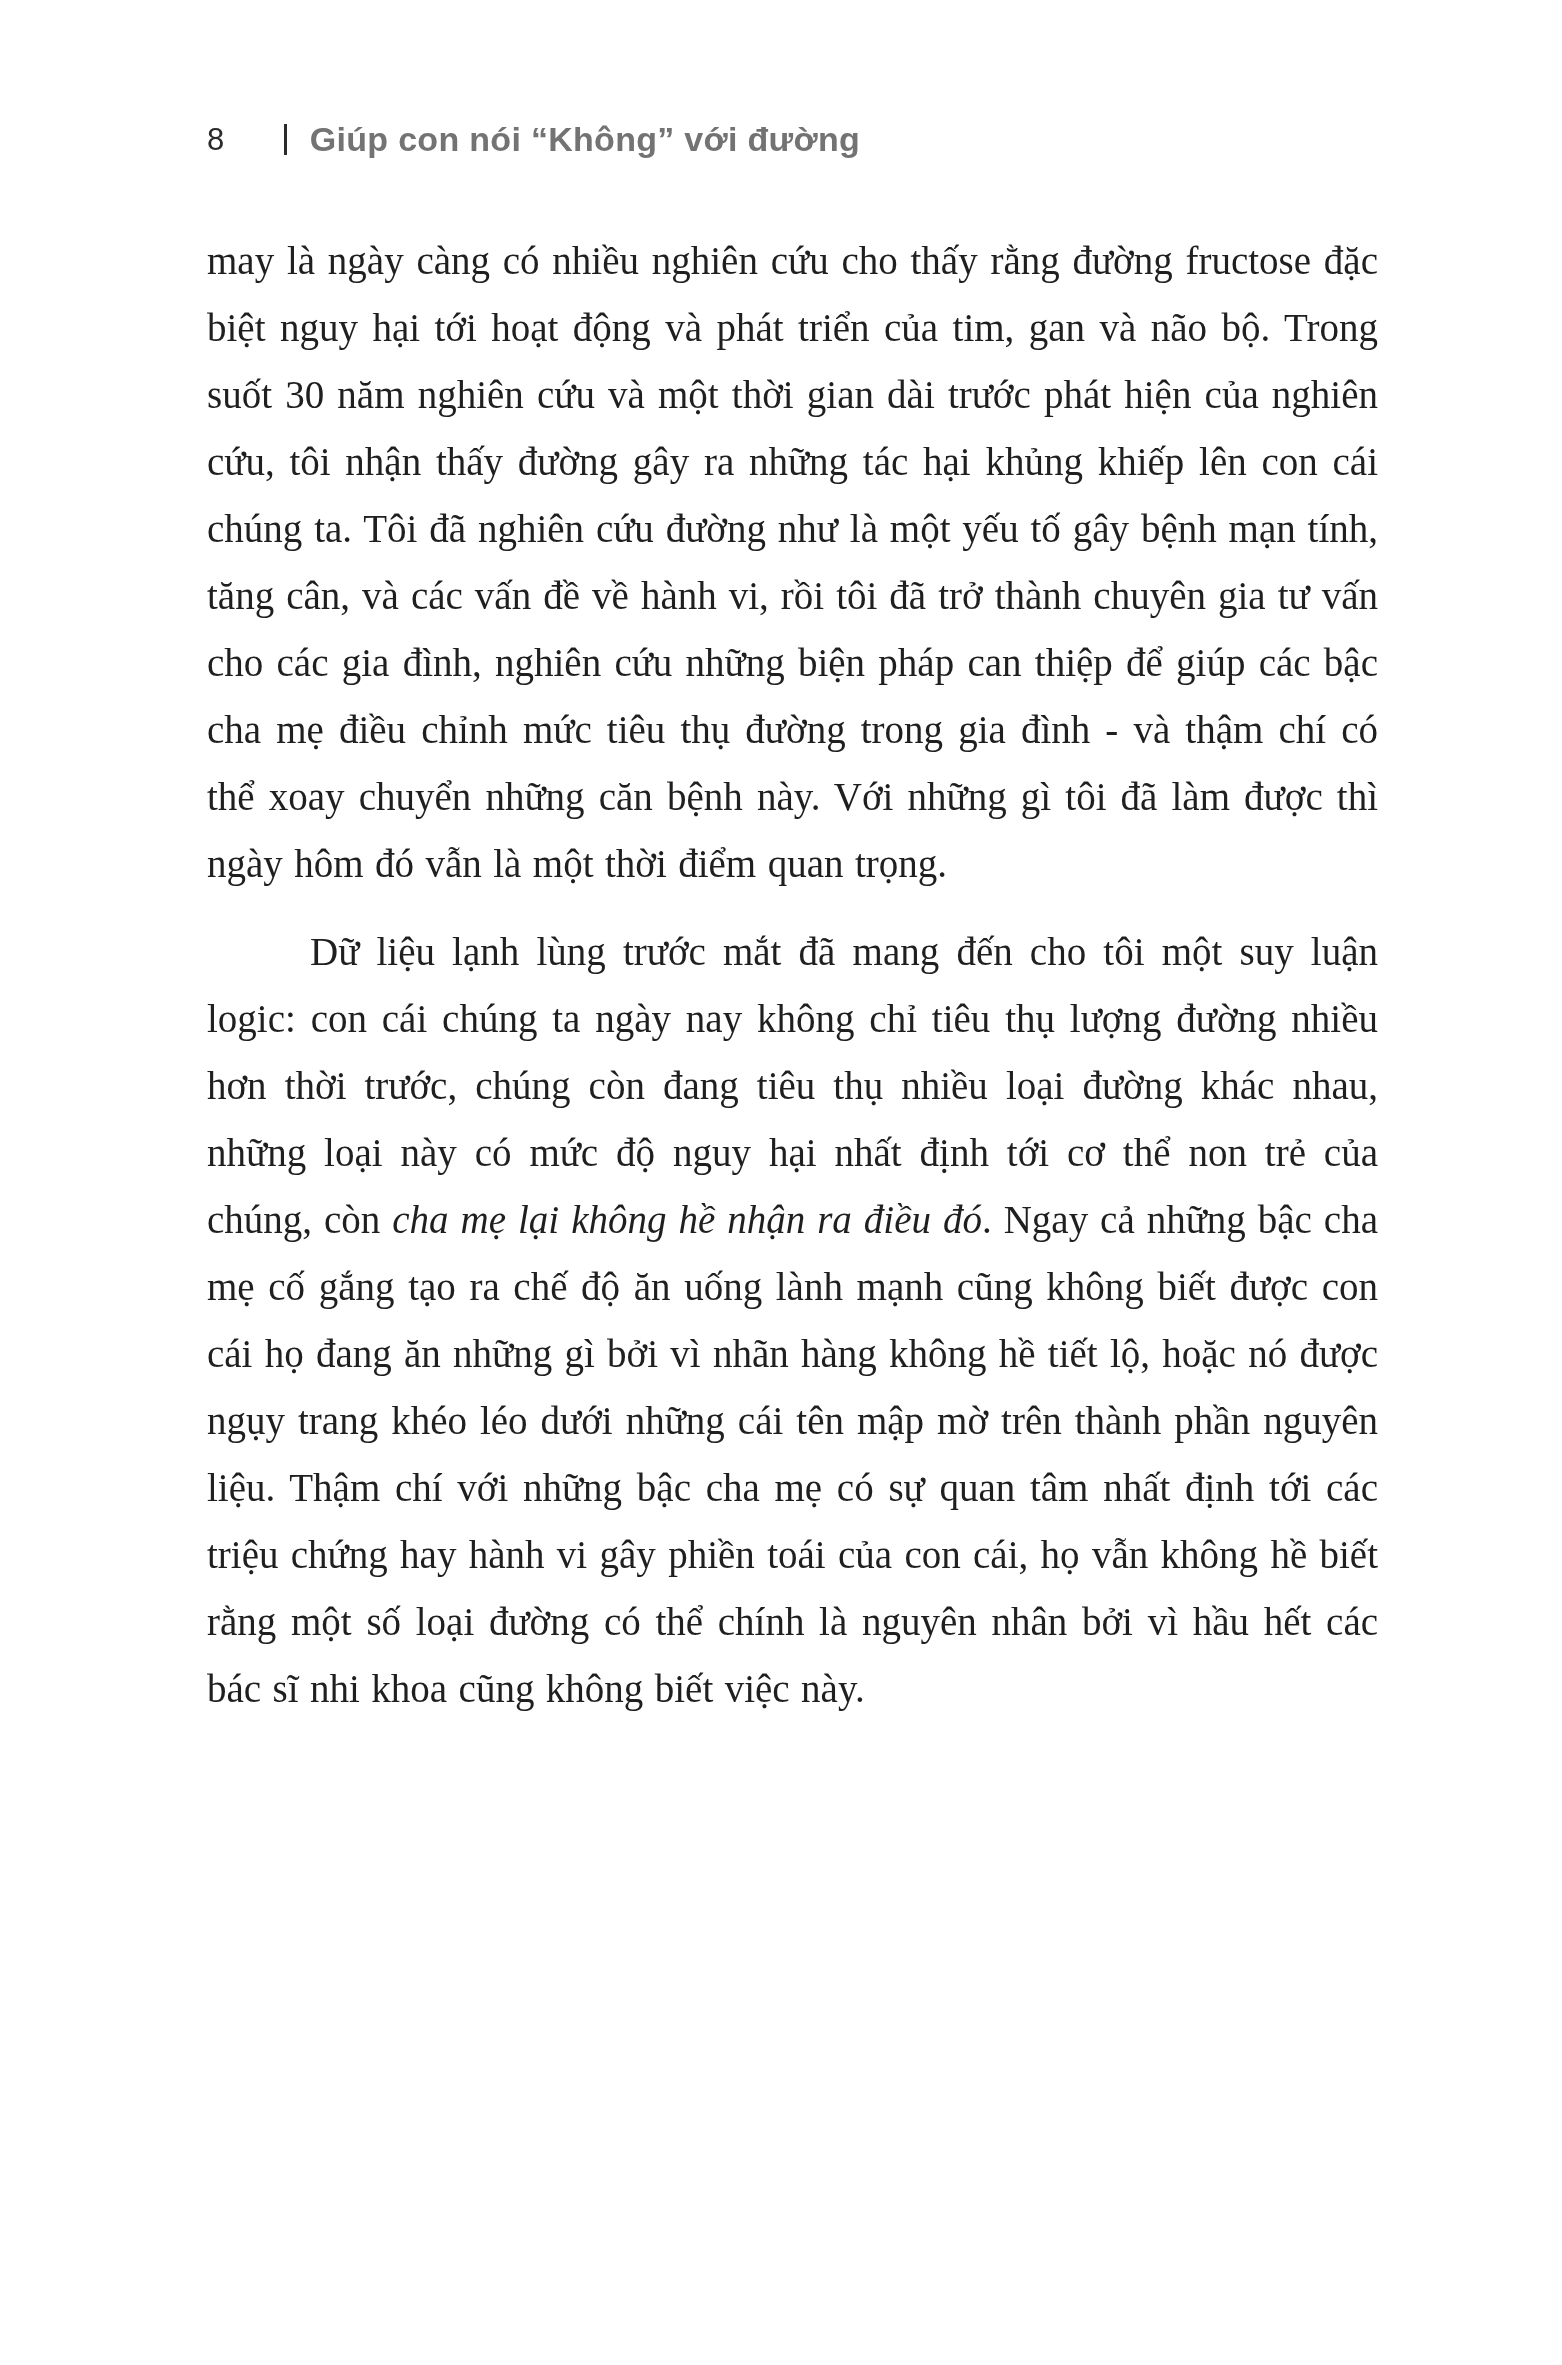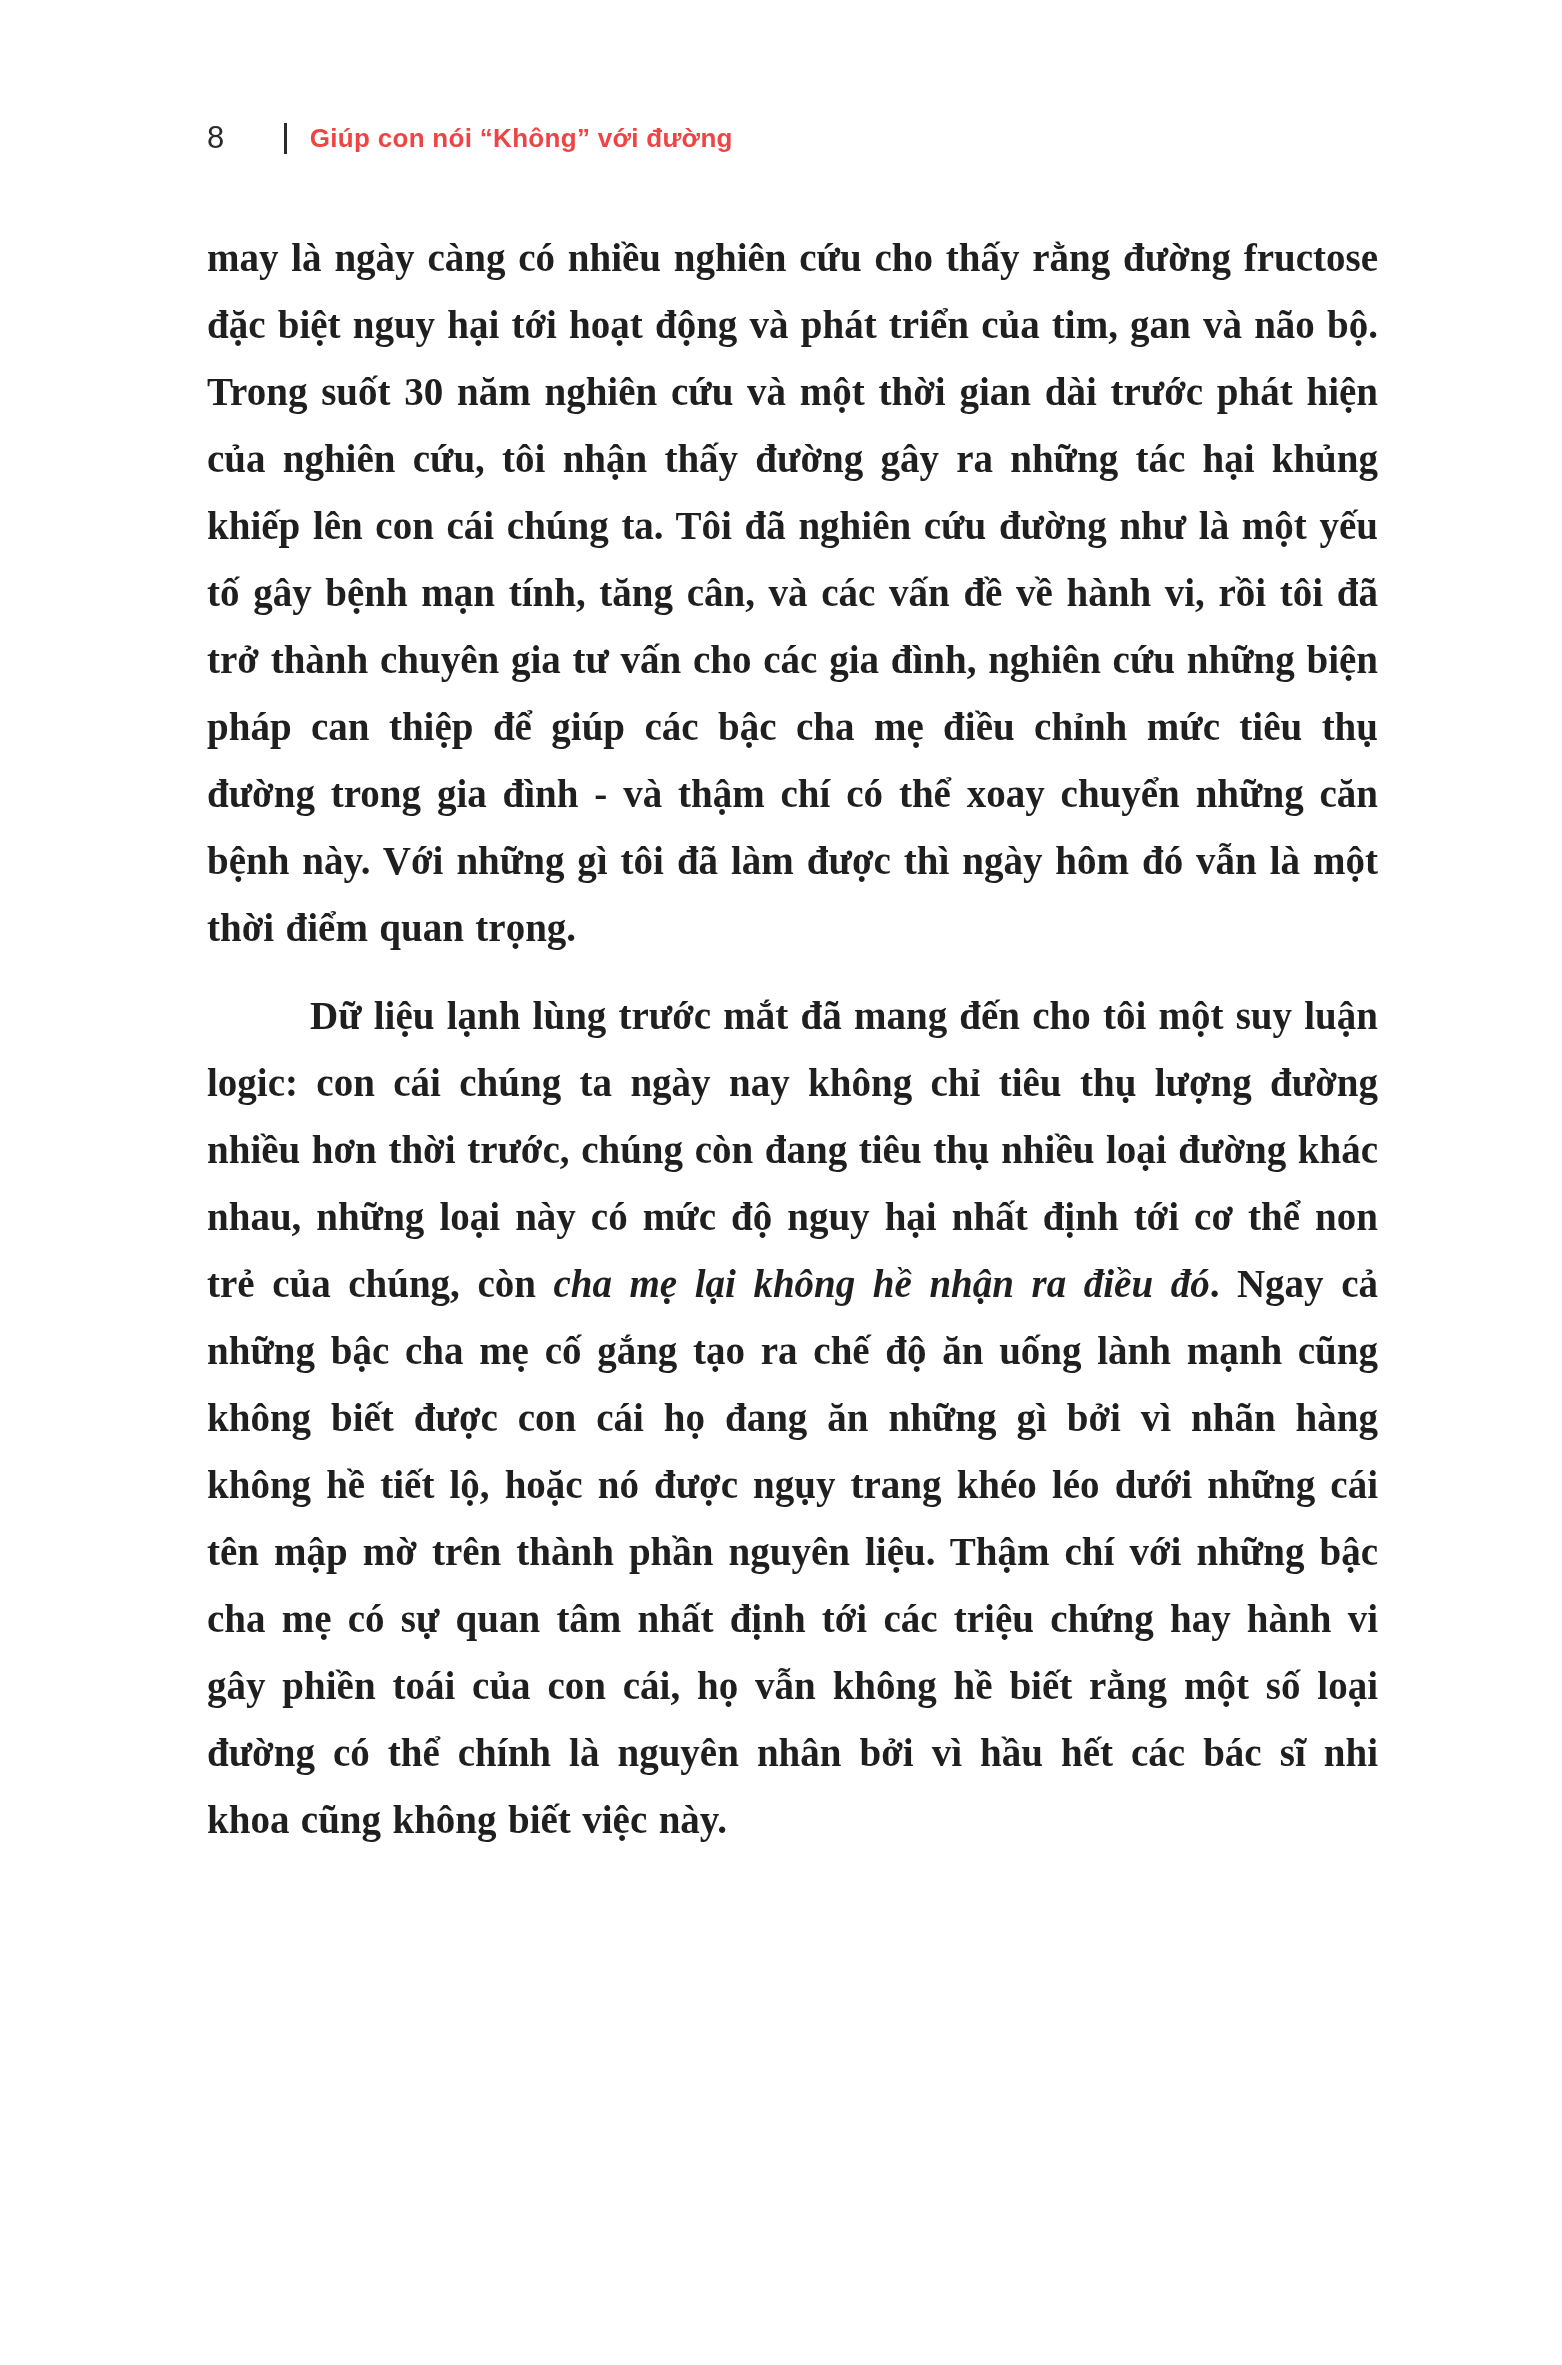--- a/index.html
+++ b/index.html
@@ -30,35 +30,34 @@
       color: #2b2b2b;
       min-width: 61px;
     }
     .header-divider {
       width: 3.5px;
       height: 31px;
       background: #2b2b2b;
       margin: 0 22.6px 0 15.7px;
     }
     .header-title {
-      font-size: 26px;
+      font-size: 34px;
       font-weight: 700;
-      color: #ef4444;
+      color: #737373;
       letter-spacing: 0.3px;
     }
     .body-text {
       font-size: 39px;
       line-height: 67px;
       text-align: justify;
       color: #1f1f1f;
       word-spacing: 1.7px;
     }
     .body-text p {
       margin: 0;
-      font-weight: bold;
     }
     .body-text p.indent {
       text-indent: 103px;
       margin-top: 21px;
     }
     .italic { font-style: italic; }
   </style>
 </head>
 <body>
 

